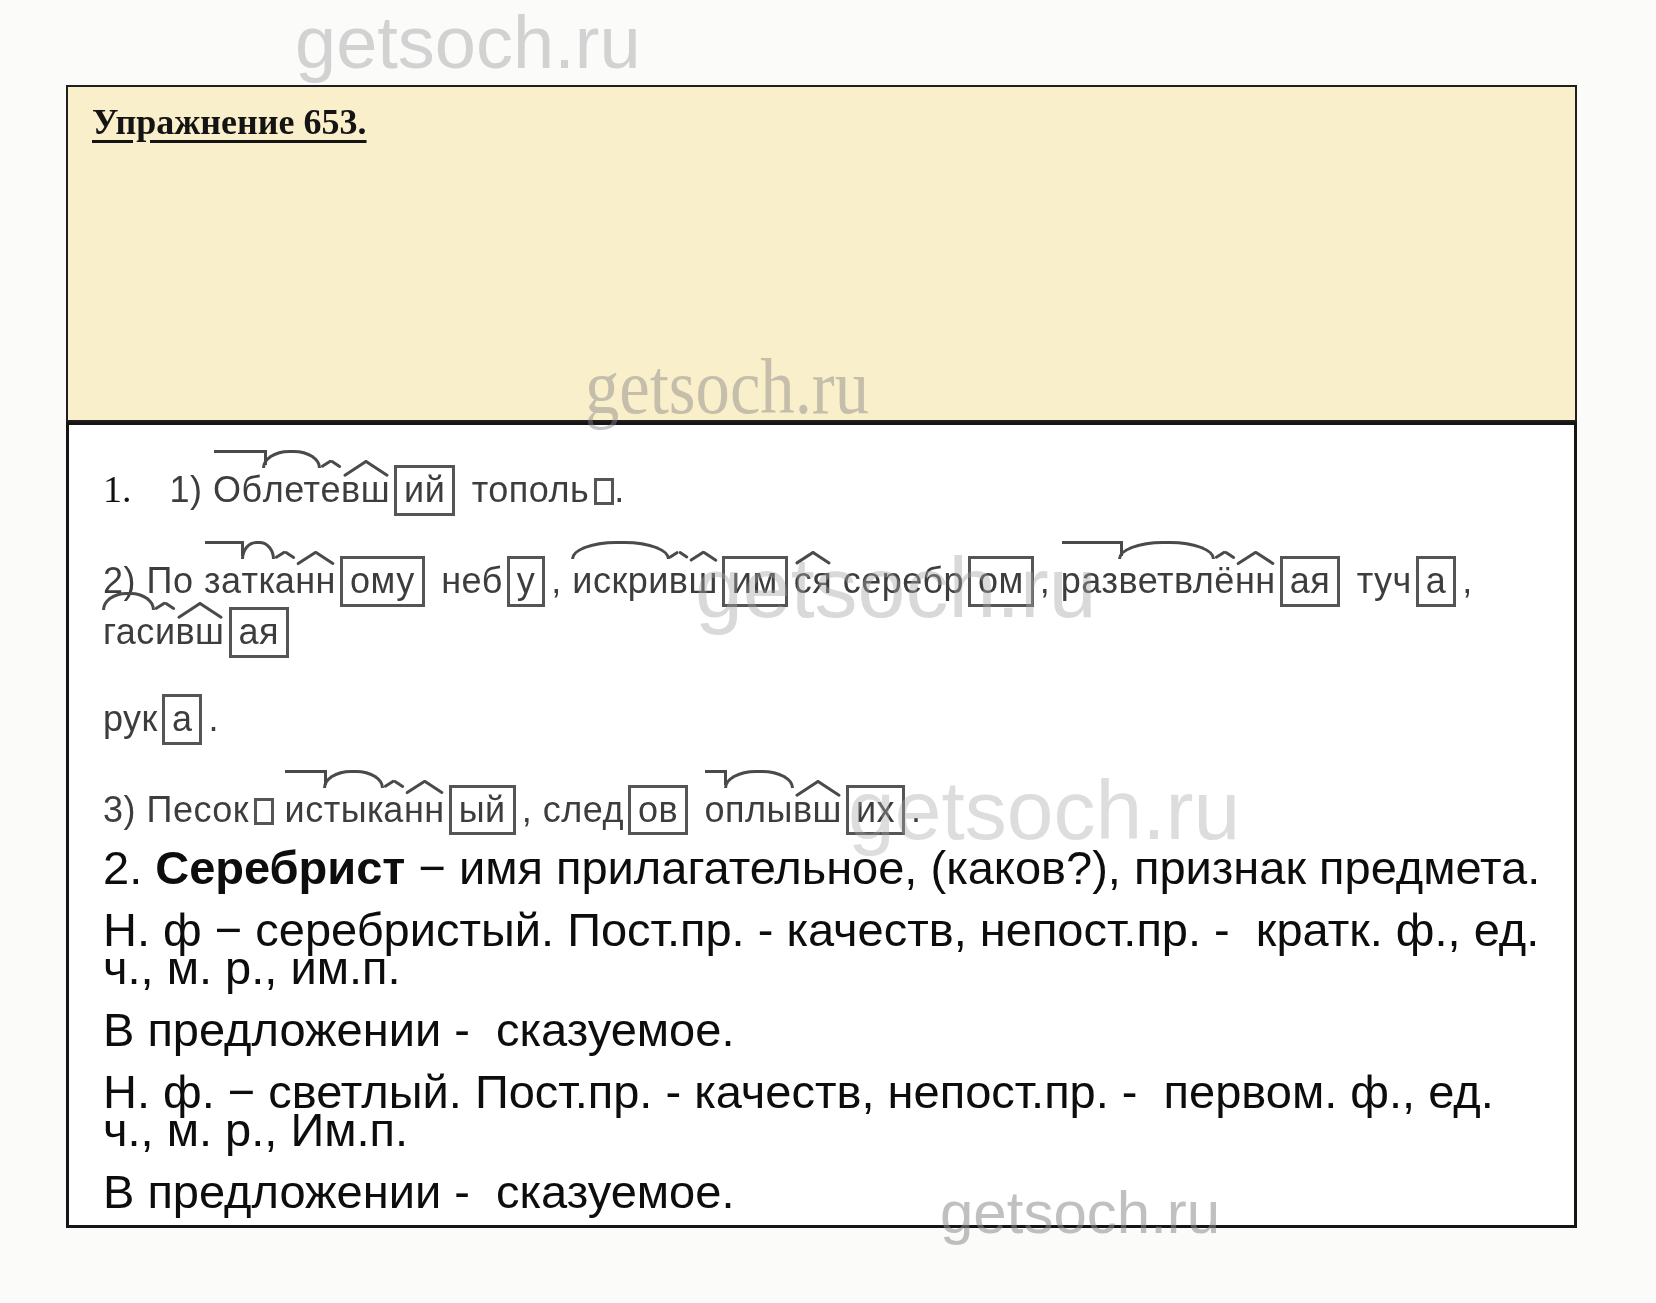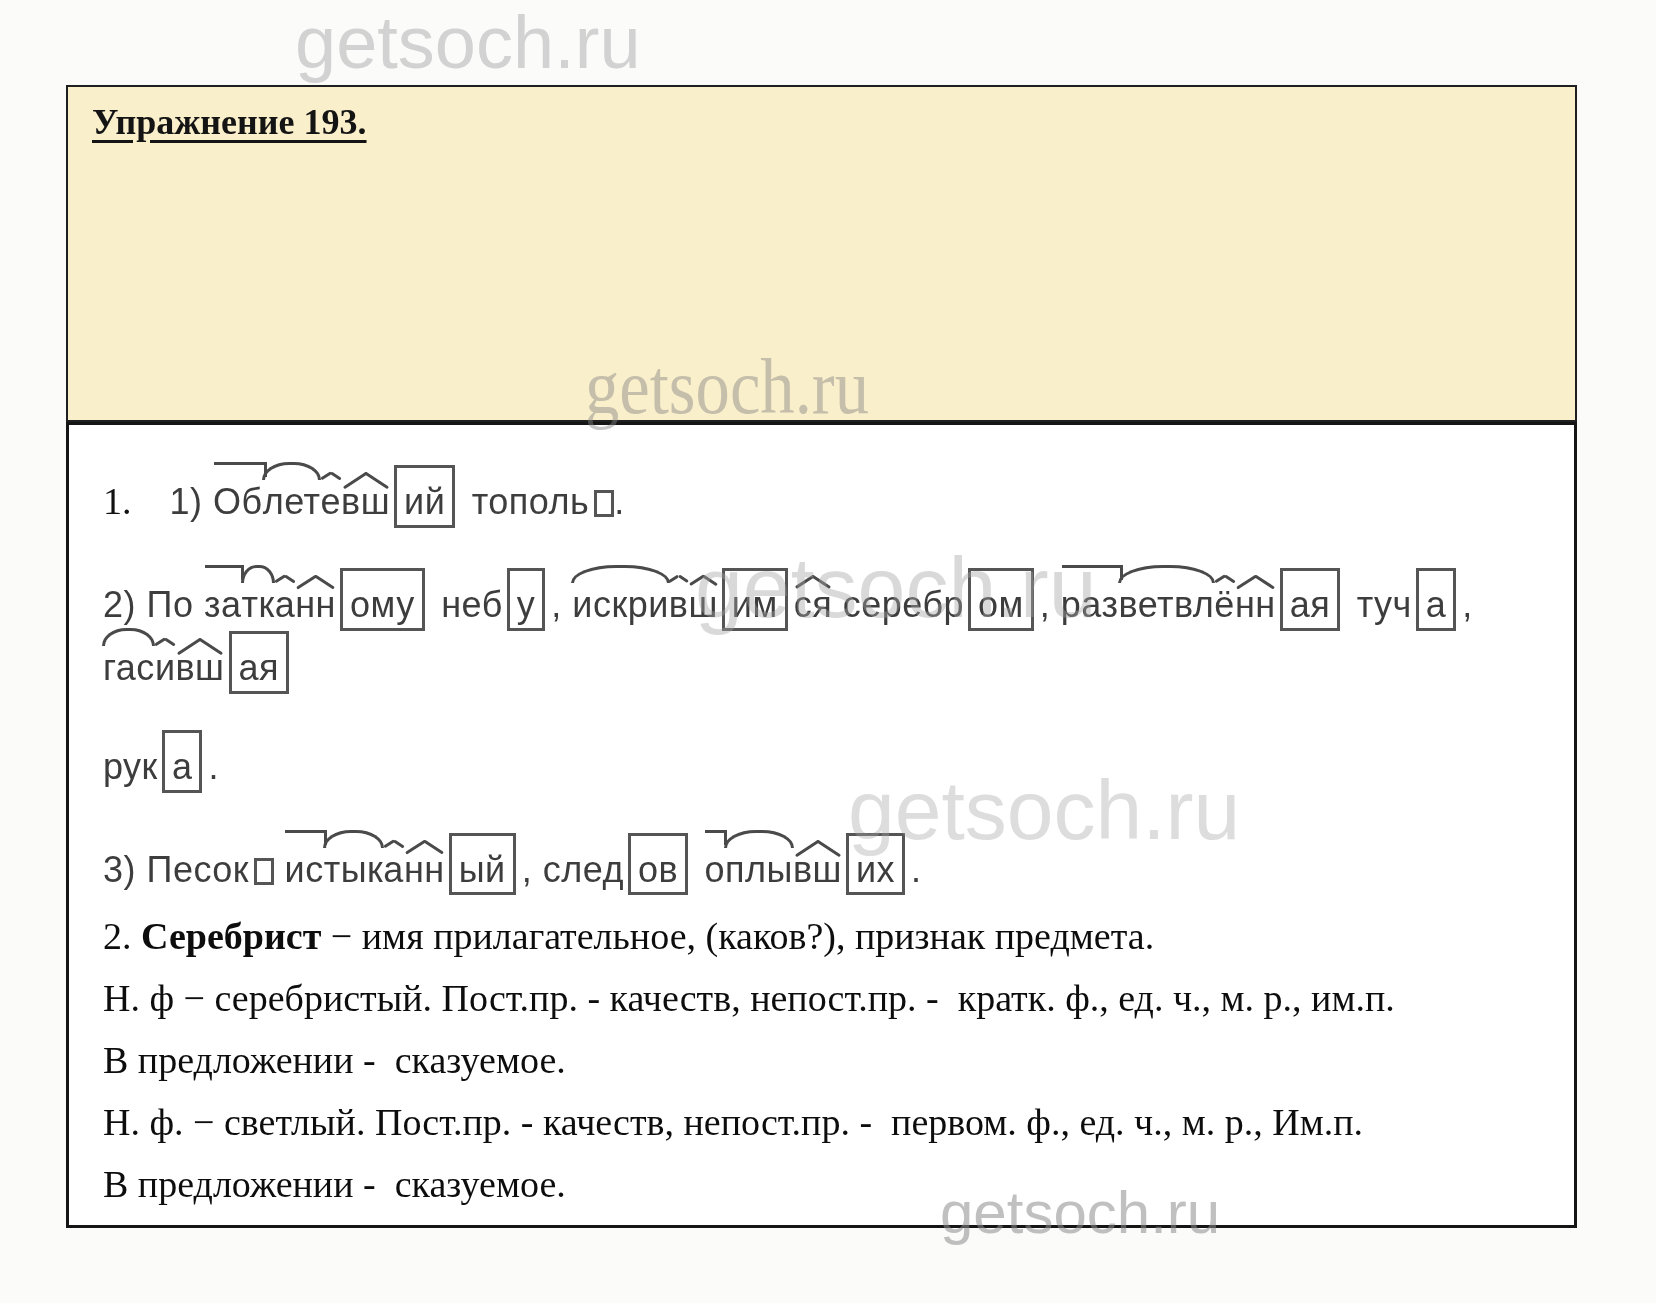--- a/index.html
+++ b/index.html
@@ -65,48 +65,48 @@
   }
   
   .m-suffix::before,.m-suffix::after{
     content:"";position:absolute;top:-10px;width:57%;height:3px;
     background:#4a4a4a;border-radius:2px;
   }
   .m-suffix::before{left:-3%;transform:rotate(-33deg);transform-origin:right bottom;}
   .m-suffix::after{right:-3%;transform:rotate(33deg);transform-origin:left bottom;}
   
   .ending{
-    border:3px solid #555;padding:15px 7px 3px;margin:0 6px 0 4px;
+    border:3px solid #555;padding:3px 7px 3px;margin:0 6px 0 4px;
     display:inline-block;line-height:1.08;
   }
   
   .zero-box{
     display:inline-block;width:20px;height:27px;border:3px solid #555;
     margin-left:5px;vertical-align:-3px;box-sizing:border-box;
   }
   
-  .analysis-block{margin-top:22px;font-family:Liberation Serif, serif;
-    font-size:38px;color:#0d0d0d;}
+  .analysis-block{margin-top:14px;font-family:Liberation Sans, sans-serif;
+    font-size:47px;color:#0d0d0d;}
   .analysis-block p{margin:0 0 24px 0;line-height:38px;}
   .analysis-block span{white-space:pre-wrap;}
   .analysis-block .b{font-weight:bold;}
 </style>
 </head>
 <body>
 
 <div>
 
   <div class="wm wm1">getsoch.ru</div>
   <div class="wm wm2">getsoch.ru</div>
   <div class="wm wm3">getsoch.ru</div>
   <div class="wm wm4">getsoch.ru</div>
   <div class="wm wm5">getsoch.ru</div>
 
   <div class="task-box">
-    <div class="task-title">Упражнение 193.</div>
+    <div class="task-title">Упражнение 653.</div>
   </div>
 
   <div class="answer-box">
     <div>
         <div class="morph-line r1"><span class="serif-num">1.</span><span class="plain">1) </span><span class="word"><span class="seg m-prefix">Об</span><span class="seg m-root">лет</span><span class="seg m-suffix">е</span><span class="seg m-suffix">вш</span><span class="seg ending">ий</span></span><span class="plain"> </span><span class="word"><span class="seg">тополь</span><span class="zero-box"></span></span><span class="plain">.</span></div>
         <div class="morph-line r2"><span class="plain">2) По </span><span class="word"><span class="seg m-prefix">за</span><span class="seg m-root">тк</span><span class="seg m-suffix">а</span><span class="seg m-suffix">нн</span><span class="seg ending">ому</span></span><span class="plain"> </span><span class="word"><span class="seg">неб</span><span class="seg ending">у</span></span><span class="plain">, </span><span class="word"><span class="seg m-root">искри</span><span class="seg m-suffix">в</span><span class="seg m-suffix">ш</span><span class="seg ending">им</span><span class="seg m-suffix">ся</span></span><span class="plain"> </span><span class="word"><span class="seg">серебр</span><span class="seg ending">ом</span></span><span class="plain">, </span><span class="word"><span class="seg m-prefix">раз</span><span class="seg m-root">ветвл</span><span class="seg m-suffix">ё</span><span class="seg m-suffix">нн</span><span class="seg ending">ая</span></span><span class="plain"> </span><span class="word"><span class="seg">туч</span><span class="seg ending">а</span></span><span class="plain">, </span><span class="word"><span class="seg m-root">гас</span><span class="seg m-suffix">и</span><span class="seg m-suffix">вш</span><span class="seg ending">ая</span></span></div>
         <div class="morph-line r3"><span class="word"><span class="seg">рук</span><span class="seg ending">а</span></span><span class="plain">.</span></div>
         <div class="morph-line r4"><span class="plain">3) </span><span class="word"><span class="seg">Песок</span><span class="zero-box"></span></span><span class="plain"> </span><span class="word"><span class="seg m-prefix">ис</span><span class="seg m-root">тык</span><span class="seg m-suffix">а</span><span class="seg m-suffix">нн</span><span class="seg ending">ый</span></span><span class="plain">, </span><span class="word"><span class="seg">след</span><span class="seg ending">ов</span></span><span class="plain"> </span><span class="word"><span class="seg m-prefix">о</span><span class="seg m-root">плы</span><span class="seg m-suffix">вш</span><span class="seg ending">их</span></span><span class="plain">.</span></div>
       </div>
     <div class="analysis-block">

